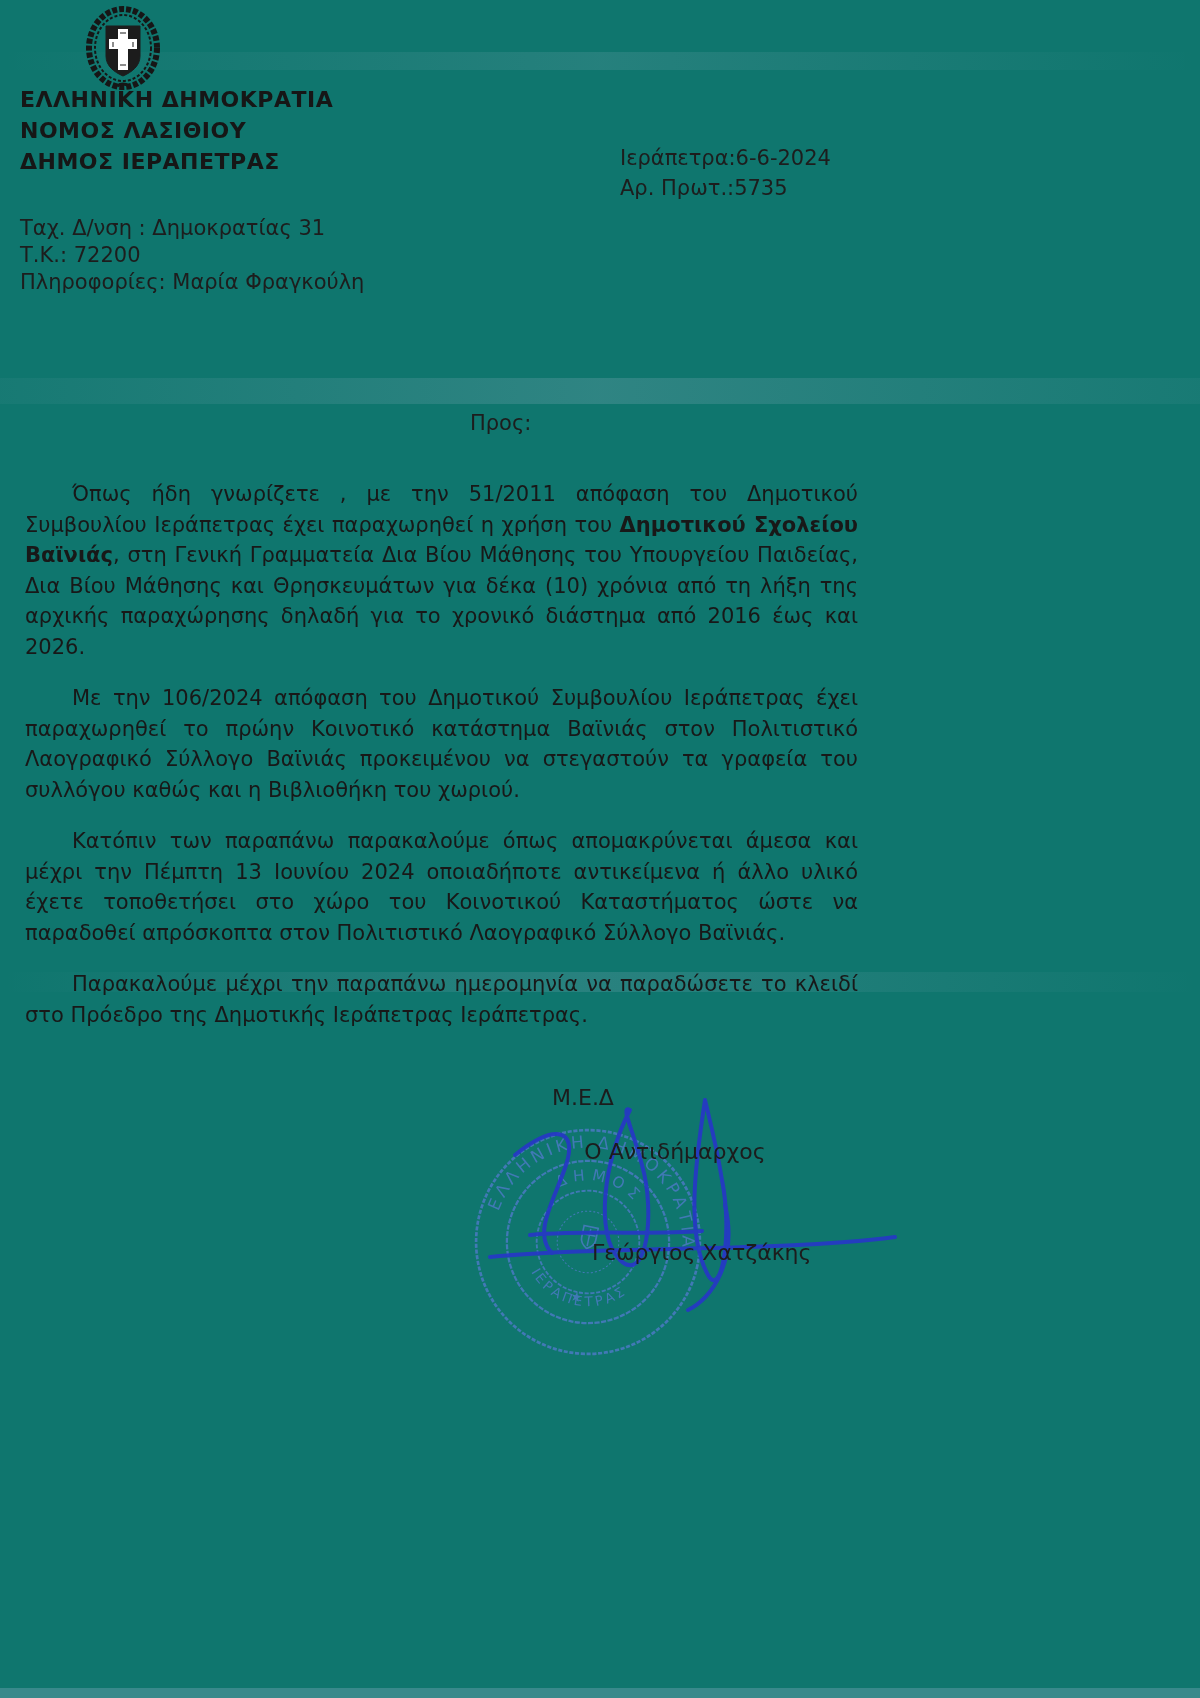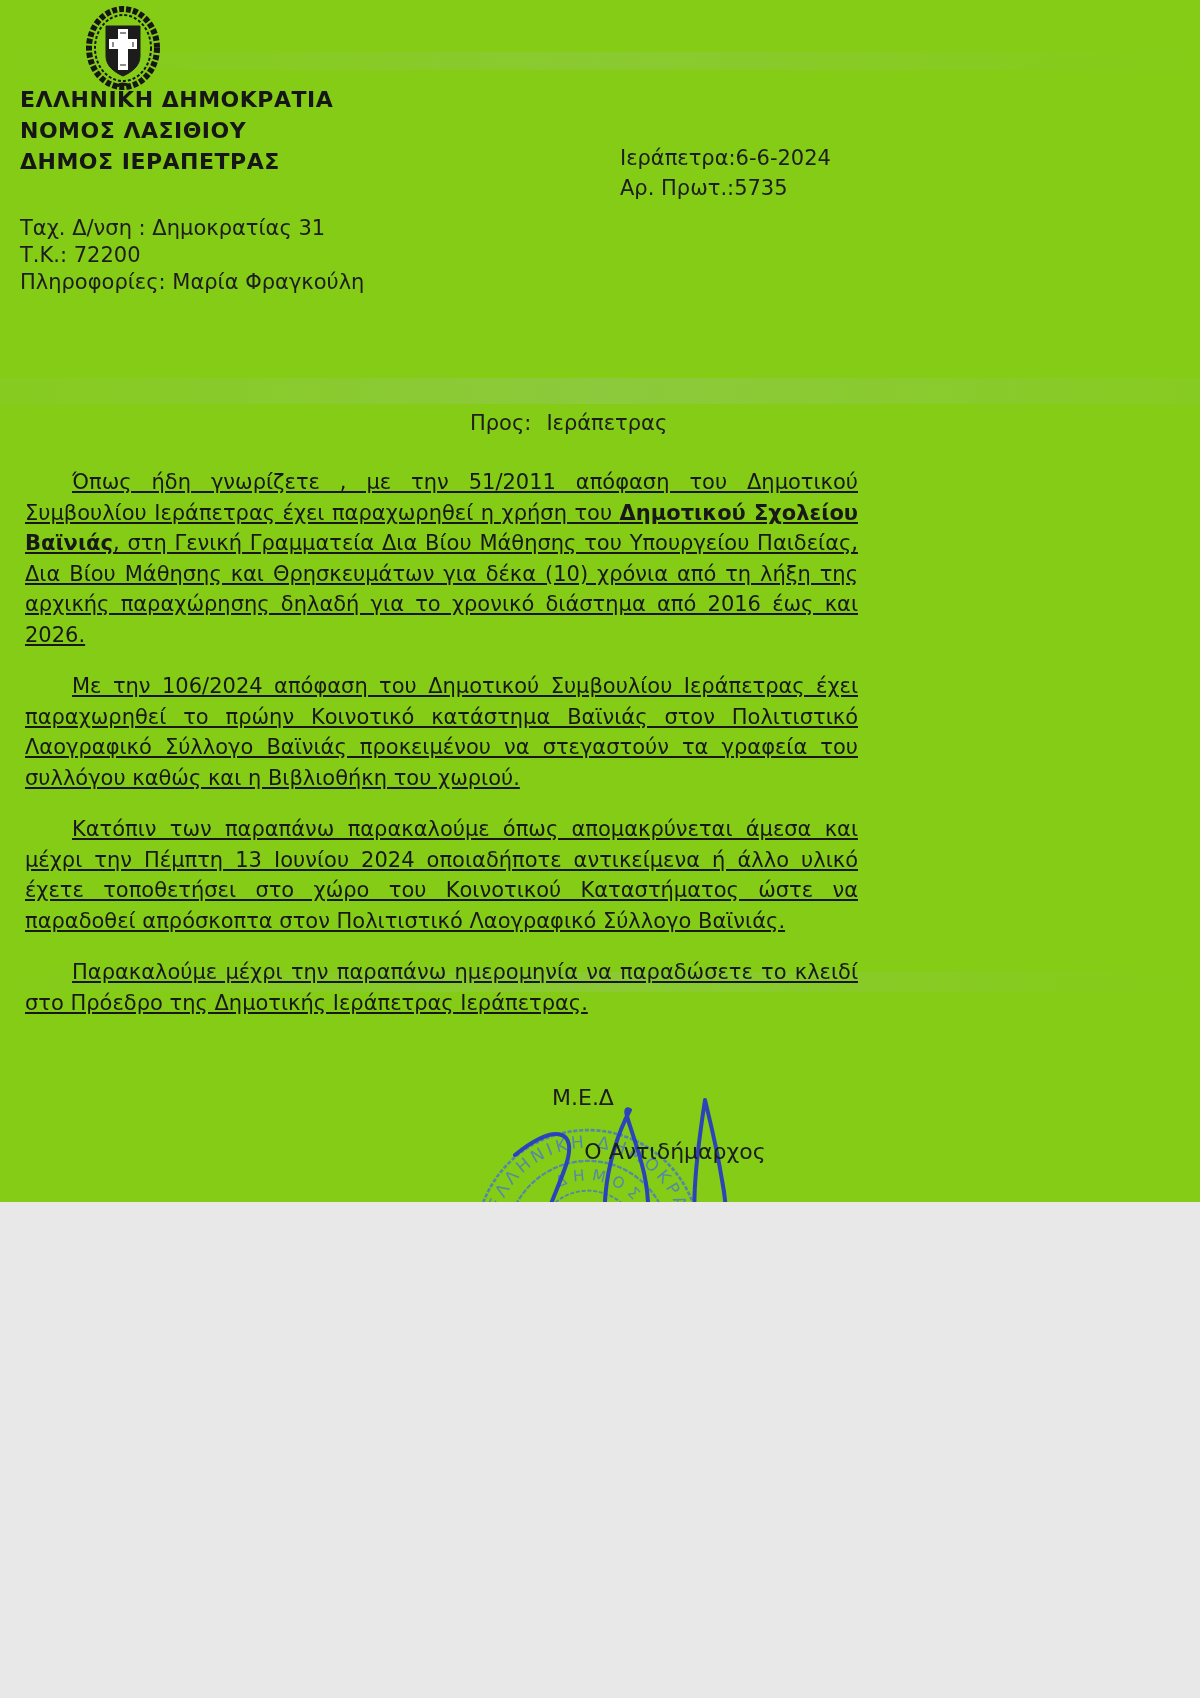--- a/index.html
+++ b/index.html
@@ -1,33 +1,33 @@
 <!DOCTYPE html>
 <html><head>
 <meta charset="utf-8">
 <style>
   html,body{margin:0;padding:0;}
   body{background:#e8e8e8;}
   .page{
     position:relative;
-    width:1200px;height:1202px;
-    background:#84cc16;
+    width:1200px;height:1698px;
+    background:#0f766e;
     font-family:"DejaVu Sans","Liberation Sans",sans-serif;
     color:#1b1b1b;
     overflow:hidden;
     margin:0 auto;
   }
   .band{position:absolute;left:0;width:100%;pointer-events:none;}
   .org-block{position:absolute;left:20px;top:84px;font-weight:700;font-size:22px;line-height:31px;letter-spacing:.5px;color:#161616;}
   .meta-block{position:absolute;left:620px;top:143px;font-size:21px;line-height:30px;color:#1d1d1d;}
   .contact-block{position:absolute;left:20px;top:215px;font-size:21px;line-height:27px;color:#1d1d1d;}
   .recipient{position:absolute;left:470px;top:409px;font-size:21px;line-height:29px;display:flex;gap:15px;color:#1d1d1d;}
   .recipient .lines div:nth-child(2){padding-left:25px;}
   .letter-body{position:absolute;left:25px;top:467px;width:833px;font-size:21px;line-height:30.5px;text-align:justify;color:#181818;}
-  .letter-body p{margin:0 0 21px 0;text-indent:47px;text-decoration:underline;}
+  .letter-body p{margin:12px 0 21px 0;text-indent:47px;}
   .closing-med{position:absolute;left:552px;top:1085px;width:250px;text-align:left;font-size:22px;color:#1c1c1c;}
   .closing-title{position:absolute;left:540px;top:1139px;width:270px;text-align:center;font-size:22px;color:#1c1c1c;z-index:4;}
   .closing-name{position:absolute;left:592px;top:1240px;font-size:22px;color:#1c1c1c;z-index:4;}
   .stamp-svg{position:absolute;left:472px;top:1126px;width:232px;height:232px;z-index:1;opacity:.82;}
   .sig-svg{position:absolute;left:470px;top:1085px;width:430px;height:230px;z-index:3;}
   .emblem-svg{position:absolute;left:84px;top:6px;width:78px;height:84px;}
 </style>
 </head>
 <body>
 
@@ -64,21 +64,20 @@
 
   <div class="contact-block">
     <div>Ταχ. Δ/νση : Δημοκρατίας 31</div>
     <div>Τ.Κ.: 72200</div>
     <div>Πληροφορίες: Μαρία Φραγκούλη</div>
   </div>
 
   <div class="recipient">
     <span>Προς:</span>
     <div class="lines">
-      <div>Ιεράπετρας</div>
     </div>
   </div>
 
   <div class="letter-body">
     <p><span>Όπως ήδη γνωρίζετε , με την 51/2011 απόφαση του Δημοτικού Συμβουλίου Ιεράπετρας έχει παραχωρηθεί η χρήση του </span><b>Δημοτικού Σχολείου Βαϊνιάς</b><span>, στη Γενική Γραμματεία Δια Βίου Μάθησης του Υπουργείου Παιδείας, Δια Βίου Μάθησης και Θρησκευμάτων για δέκα (10) χρόνια από τη λήξη της αρχικής παραχώρησης δηλαδή για το χρονικό διάστημα από 2016 έως και 2026.</span></p>
     <p>Με την 106/2024 απόφαση του Δημοτικού Συμβουλίου Ιεράπετρας έχει παραχωρηθεί το πρώην Κοινοτικό κατάστημα Βαϊνιάς στον Πολιτιστικό Λαογραφικό Σύλλογο Βαϊνιάς προκειμένου να στεγαστούν τα γραφεία του συλλόγου καθώς και η Βιβλιοθήκη του χωριού.</p>
     <p>Κατόπιν των παραπάνω παρακαλούμε όπως απομακρύνεται άμεσα και μέχρι την Πέμπτη 13 Ιουνίου 2024 οποιαδήποτε αντικείμενα ή άλλο υλικό έχετε τοποθετήσει στο χώρο του Κοινοτικού Καταστήματος ώστε να παραδοθεί απρόσκοπτα στον Πολιτιστικό Λαογραφικό Σύλλογο Βαϊνιάς.</p>
     <p>Παρακαλούμε μέχρι την παραπάνω ημερομηνία να παραδώσετε το κλειδί στο Πρόεδρο της Δημοτικής Ιεράπετρας Ιεράπετρας.</p>
   </div>
 

